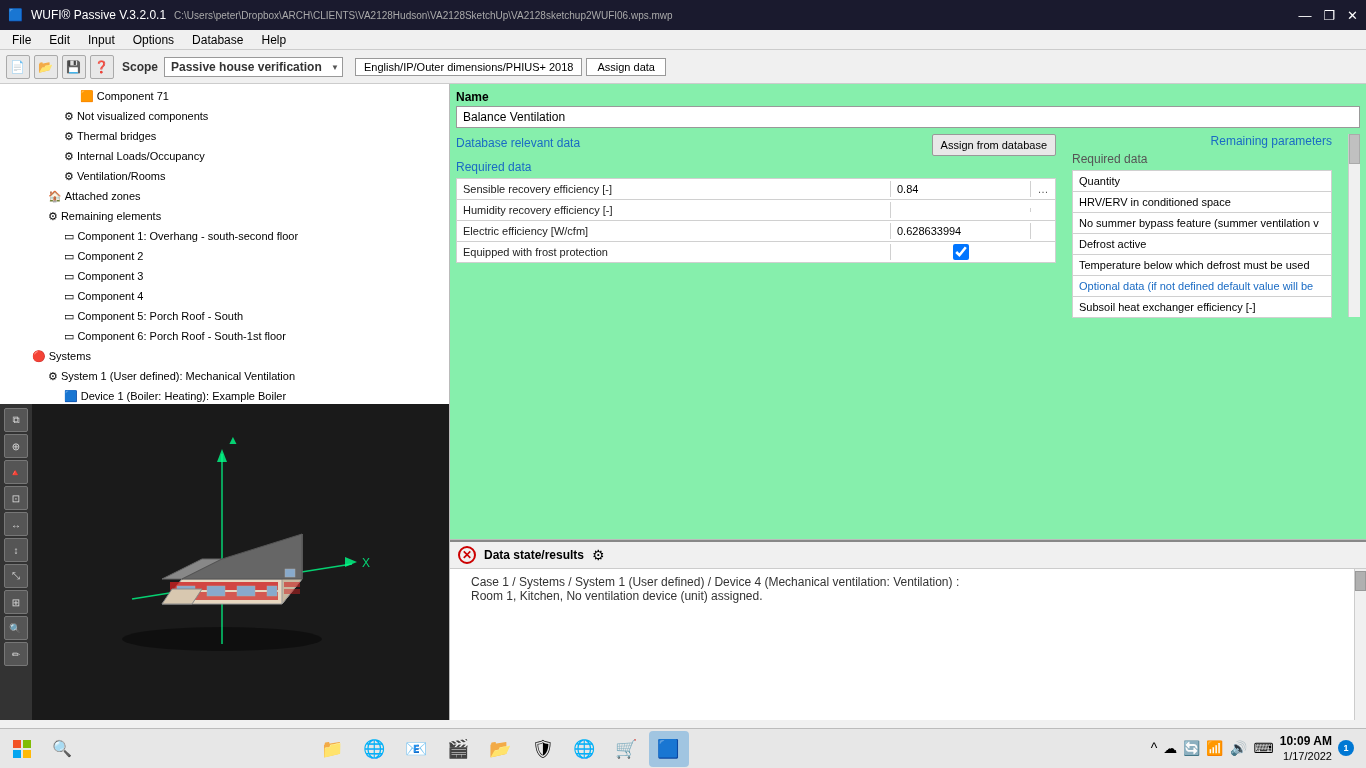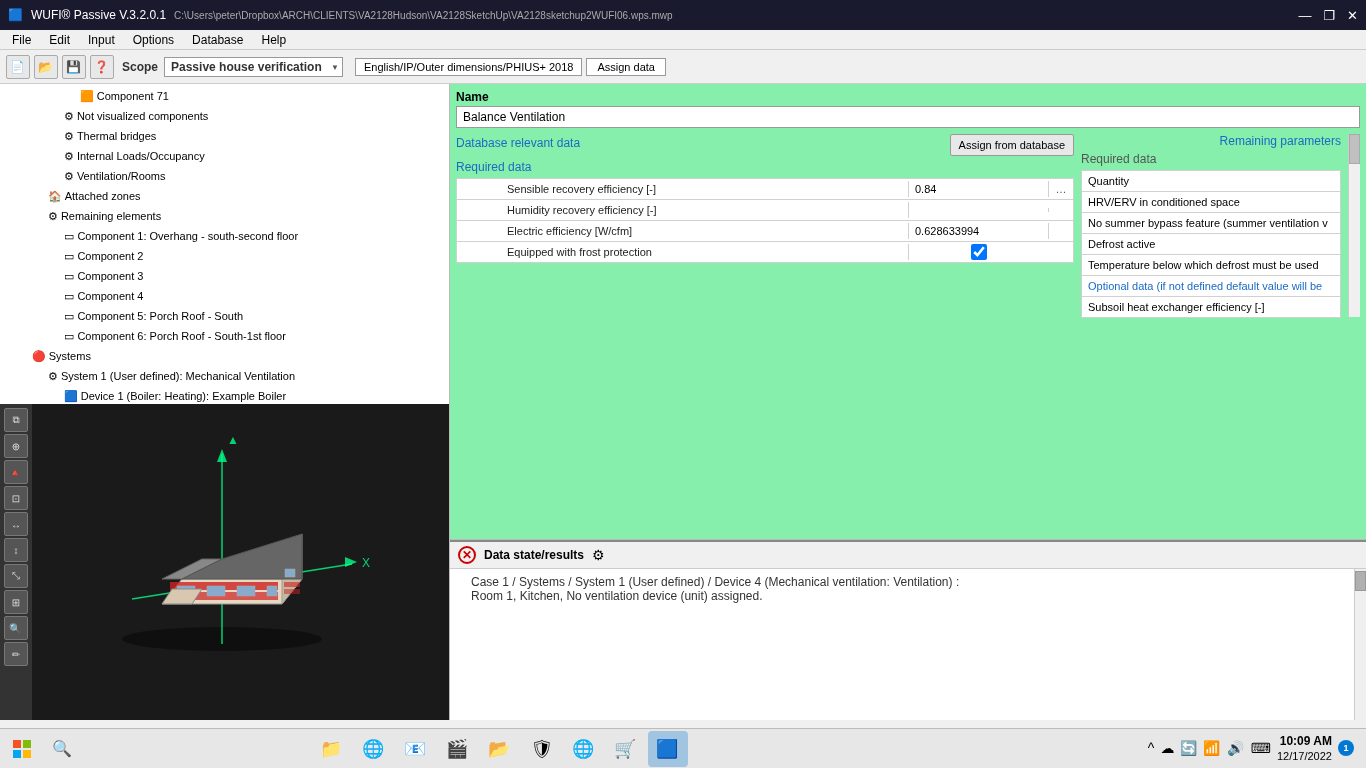--- a/index.html
+++ b/index.html
@@ -158,21 +158,21 @@
     .name-input {
       width: 100%;
       border: 1px solid #999;
       padding: 3px 6px;
       font-size: 12px;
       background: white;
     }
 
     .data-columns {
       display: flex;
-      gap: 7px;
+      gap: 16px;
     }
     .left-data { flex: 1; }
     .right-data { width: 260px; }
 
     .section-header {
       color: #1a6bc4;
       font-size: 12px;
       margin-bottom: 4px;
       font-weight: 500;
     }
@@ -198,21 +198,20 @@
       margin-bottom: -1px;
       background: white;
       min-height: 22px;
     }
     .data-label {
       flex: 1;
       padding: 2px 6px;
       border-right: 1px solid #d0d0d0;
       font-size: 11px;
       color: #222;
-      margin-left: 44px;
     }
     .data-value {
       width: 140px;
       padding: 2px 6px;
       font-size: 11px;
       text-align: left;
       border-right: 1px solid #d0d0d0;
     }
     .data-action {
       width: 24px;
@@ -608,17 +607,17 @@
 
   <div class="taskbar-sys">
     <span class="sys-icon">^</span>
     <span class="sys-icon">☁</span>
     <span class="sys-icon">🔄</span>
     <span class="sys-icon">📶</span>
     <span class="sys-icon">🔊</span>
     <span class="sys-icon">⌨</span>
     <div class="taskbar-time">
       <div class="time">10:09 AM</div>
-      <div class="date">12/17/2022</div>
+      <div class="date">1/17/2022</div>
     </div>
     <div class="taskbar-badge">1</div>
   </div>
 </div>
 
 </body></html>

